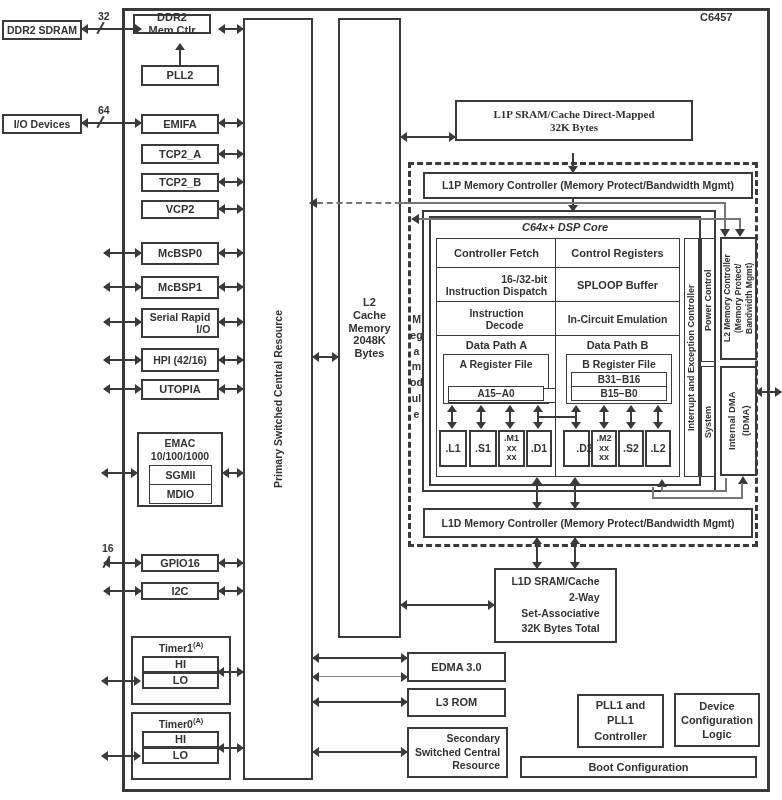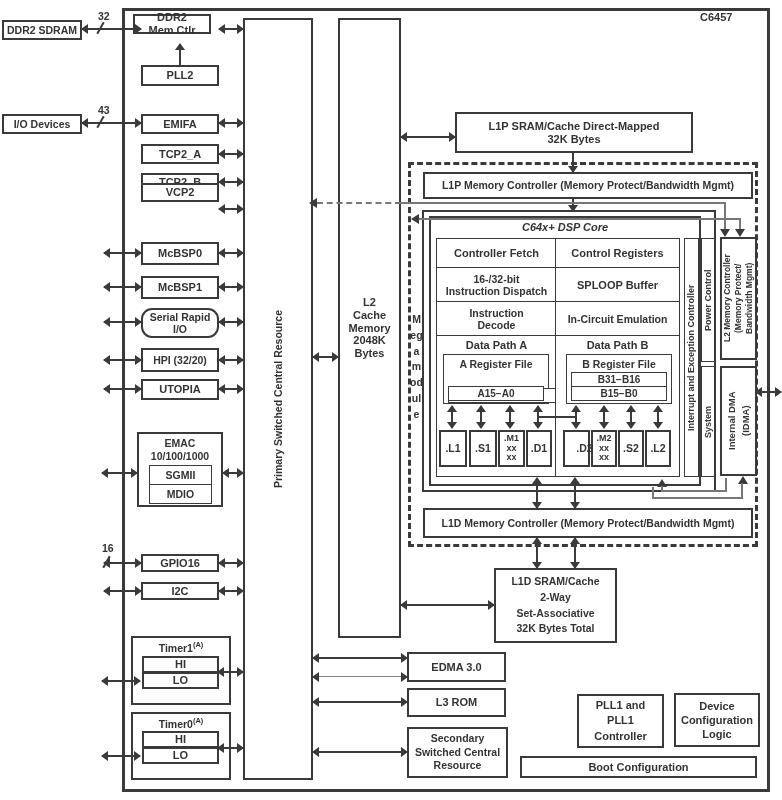--- a/index.html
+++ b/index.html
@@ -6,21 +6,21 @@
   #stage{position:relative;width:782px;height:800px;background:#fff;
          font-family:"Liberation Sans",sans-serif;color:#333;overflow:hidden;}
   .box{position:absolute;box-sizing:border-box;border:2px solid #3a3a3a;background:#fff;
        display:flex;align-items:center;justify-content:center;text-align:center;
        font-weight:bold;font-size:11px;line-height:1.15;white-space:pre-line;color:#333;}
   .b25{border-width:2.5px;}
   .b15{border-width:1.5px;}
   .b3{border-width:3px;}
   .nobg{background:transparent;}
   .topalign{align-items:flex-start;padding-top:3px;}
-  .f9{font-size:9px;}  .f95{font-size:9.5px;} .f10{font-size:10px;} .f105{font-size:10.5px;}
+  .f9{font-size:9px;}  .f95{font-size:9.5px;} .f10{font-size:10px;} .f105{font-size:10.5px;text-align:right;}
   .vtext{writing-mode:vertical-rl;transform:rotate(180deg);}
   .mega{word-break:break-all;line-height:1.5;font-size:10.5px;}
   
   .ha{position:absolute;height:2px;background:#3a3a3a;}
   .ha:before,.ha:after{content:"";position:absolute;top:50%;margin-top:-5px;width:0;height:0;
       border-top:5px solid transparent;border-bottom:5px solid transparent;}
   .ha:before{left:-1px;border-right:7px solid #3a3a3a;}
   .ha:after{right:-1px;border-left:7px solid #3a3a3a;}
   .ha.thin{height:1px;background:#888;}
   
@@ -51,26 +51,26 @@
 
   <div class="box f105" style="left:2px;top:20px;width:80px;height:20px;">DDR2 SDRAM</div>
   <div class="box f105" style="left:2px;top:114px;width:80px;height:20px;">I/O Devices</div>
 
   <div class="box" style="left:133px;top:14px;width:78px;height:20px;">DDR2
 Mem Ctlr</div>
   <div class="box" style="left:141px;top:65px;width:78px;height:21px;">PLL2</div>
   <div class="box" style="left:141px;top:114px;width:78px;height:20px;">EMIFA</div>
   <div class="box" style="left:141px;top:144px;width:78px;height:20px;">TCP2_A</div>
   <div class="box" style="left:141px;top:173px;width:78px;height:19px;">TCP2_B</div>
-  <div class="box" style="left:141px;top:183px;width:78px;height:19px;">VCP2</div>
+  <div class="box" style="left:141px;top:200px;width:78px;height:19px;">VCP2</div>
   <div class="box" style="left:141px;top:242px;width:78px;height:23px;">McBSP0</div>
   <div class="box" style="left:141px;top:276px;width:78px;height:23px;">McBSP1</div>
-  <div class="box f105" style="left:141px;top:308px;width:78px;height:30px;border-radius:11px;">Serial Rapid
+  <div class="box f105" style="left:141px;top:308px;width:78px;height:30px;">Serial Rapid
 I/O</div>
-  <div class="box f105" style="left:141px;top:348px;width:78px;height:24px;">HPI (32/20)</div>
+  <div class="box f105" style="left:141px;top:348px;width:78px;height:24px;">HPI (42/16)</div>
   <div class="box" style="left:141px;top:379px;width:78px;height:21px;">UTOPIA</div>
 
   <div class="box b25" style="left:137px;top:432px;width:86px;height:75px;"></div>
   <div class="ttl" style="left:137px;top:437px;width:86px;line-height:1.2;white-space:pre-line;">EMAC
 10/100/1000</div>
   <div class="box b15 f105" style="left:149px;top:465px;width:63px;height:20px;">SGMII</div>
   <div class="box b15 f105" style="left:149px;top:484px;width:63px;height:20px;">MDIO</div>
 
   <div class="box" style="left:141px;top:554px;width:78px;height:18px;">GPIO16</div>
   <div class="box" style="left:141px;top:582px;width:78px;height:18px;">I2C</div>
@@ -88,21 +88,21 @@
   <div class="box b25 vtext f105" style="left:243px;top:18px;width:70px;height:762px;">Primary Switched Central Resource</div>
   <div class="box b25" style="left:338px;top:18px;width:63px;height:620px;">L2
 Cache
 Memory
 2048K
 Bytes</div>
 
   <div style="position:absolute;left:408px;top:162px;width:350px;height:385px;border:3px dashed #3a3a3a;box-sizing:border-box;"></div>
   <div class="ttl mega" style="left:410px;top:312px;width:13px;">Megamodule</div>
 
-  <div class="box" style="left:455px;top:112px;width:238px;height:41px;">L1P SRAM/Cache Direct-Mapped
+  <div class="box" style="left:455px;top:100px;width:238px;height:41px;font-family:Liberation Serif, serif;">L1P SRAM/Cache Direct-Mapped
 32K Bytes</div>
   <div class="box f105" style="left:423px;top:172px;width:330px;height:27px;">L1P Memory Controller (Memory Protect/Bandwidth Mgmt)</div>
 
   <div class="box b25 nobg" style="left:422px;top:210px;width:294px;height:282px;"></div>
   <div class="box b25" style="left:429px;top:216px;width:272px;height:270px;"></div>
   <div class="ttl" style="left:433px;top:221px;width:264px;font-size:11px;font-style:italic;">C64x+ DSP Core</div>
 
   <div class="box b15" style="left:436px;top:238px;width:121px;height:31px;">Controller Fetch</div>
   <div class="box b15" style="left:555px;top:238px;width:125px;height:31px;">Control Registers</div>
   <div class="box b15 f105" style="left:436px;top:267px;width:121px;height:36px;">16-/32-bit
@@ -167,21 +167,21 @@
   <div class="box" style="left:577px;top:694px;width:87px;height:54px;line-height:1.4;">PLL1 and
 PLL1
 Controller</div>
   <div class="box" style="left:674px;top:693px;width:86px;height:54px;line-height:1.3;">Device
 Configuration
 Logic</div>
   <div class="box" style="left:520px;top:756px;width:237px;height:22px;">Boot Configuration</div>
 
   <div class="buslabel" style="left:98px;top:10px;">32</div>
   <div class="slash" style="left:94px;top:27px;"></div>
-  <div class="buslabel" style="left:98px;top:104px;">43</div>
+  <div class="buslabel" style="left:98px;top:104px;">64</div>
   <div class="slash" style="left:94px;top:121px;"></div>
   <div class="buslabel" style="left:102px;top:542px;">16</div>
   <div class="slash" style="left:100px;top:561px;"></div>
 
   <div class="ha" style="left:82px;top:28px;width:59px;"></div>
   <div class="ha" style="left:82px;top:122px;width:59px;"></div>
   <div class="ha" style="left:104px;top:252px;width:37px;"></div>
   <div class="ha" style="left:104px;top:286px;width:37px;"></div>
   <div class="ha" style="left:104px;top:321px;width:37px;"></div>
   <div class="ha" style="left:104px;top:359px;width:37px;"></div>

